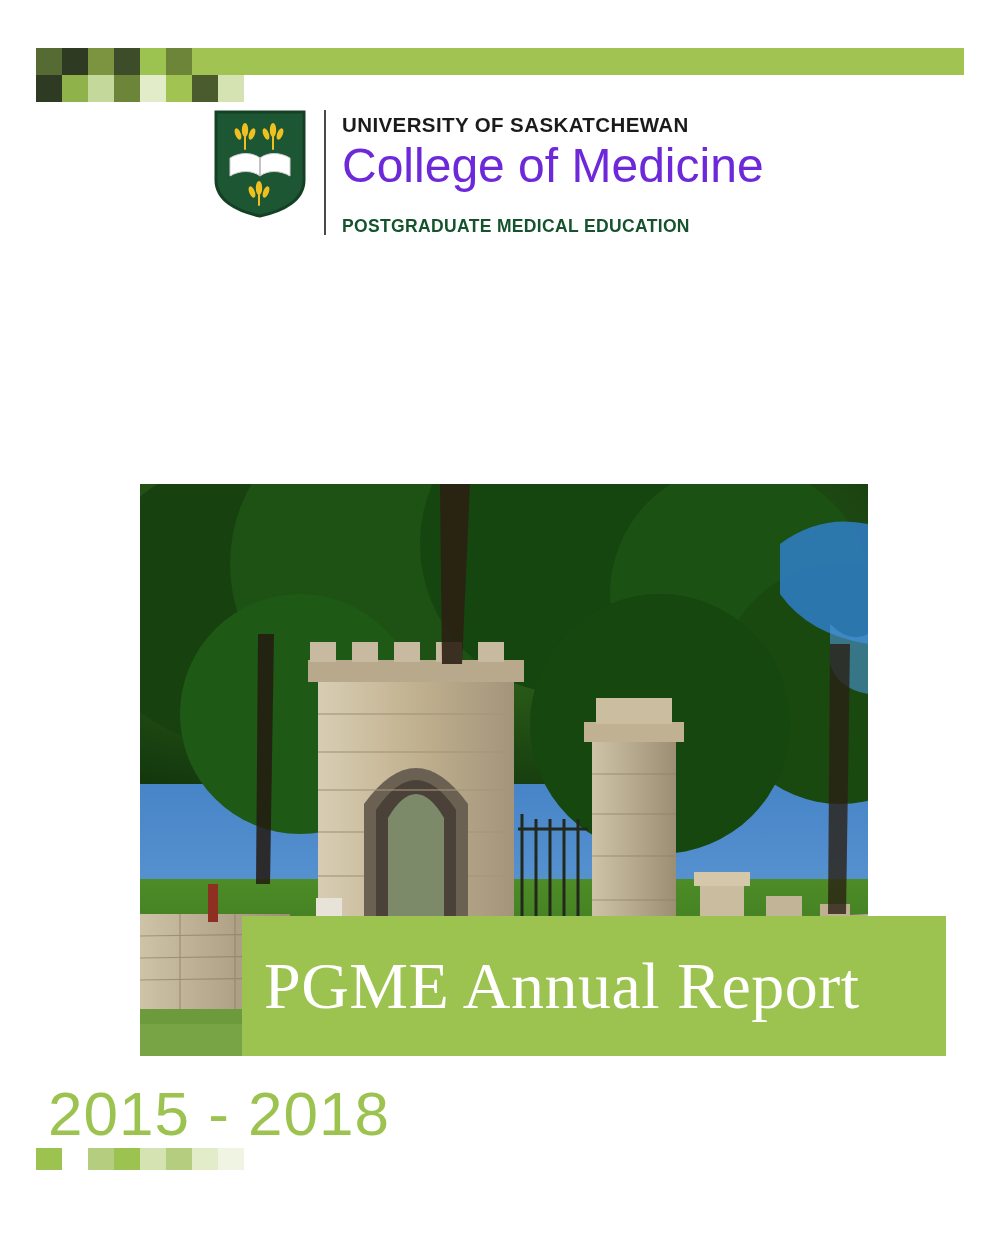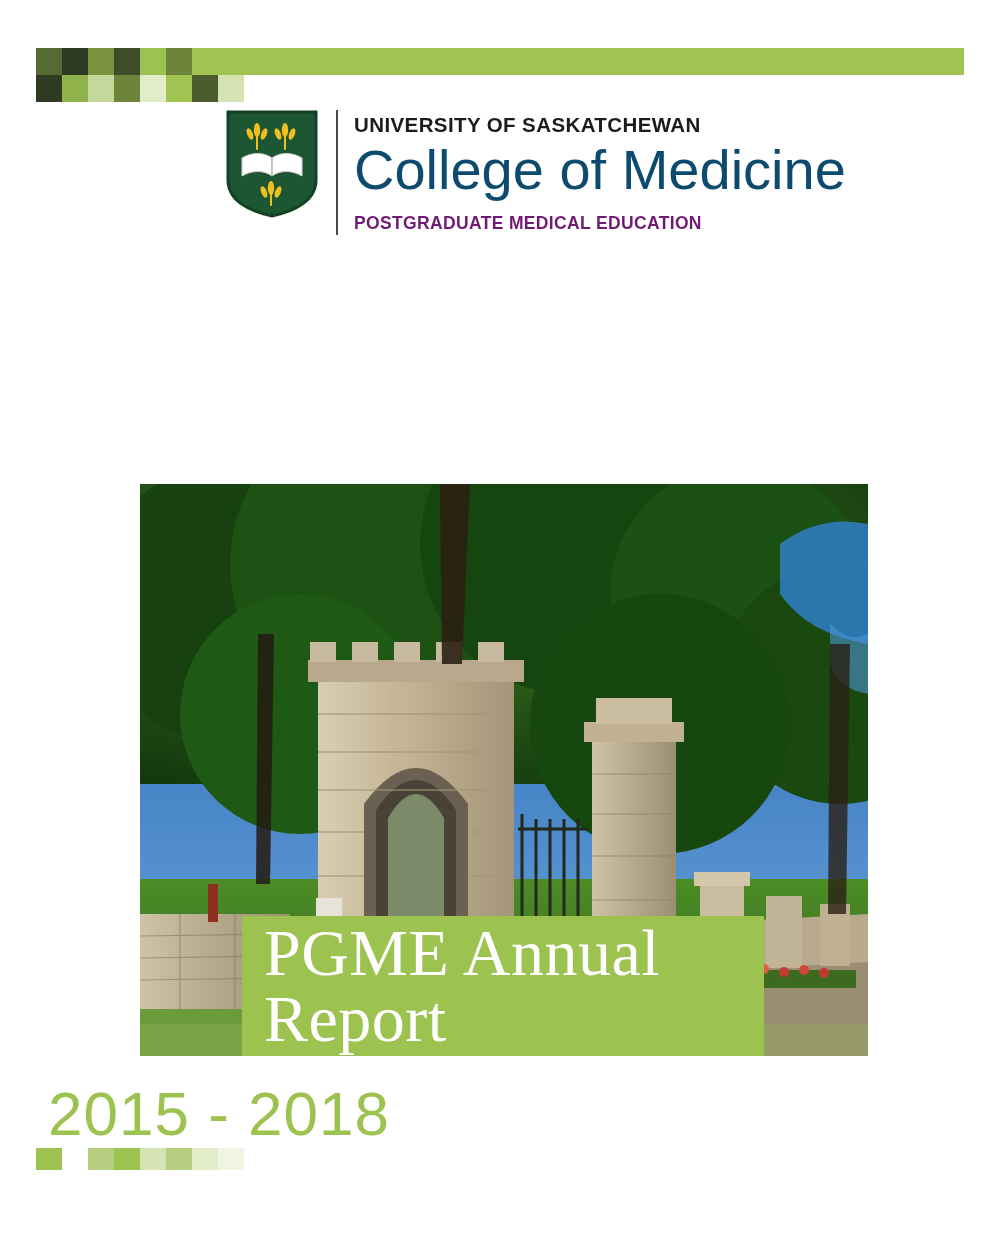--- a/index.html
+++ b/index.html
@@ -54,21 +54,21 @@
   .checker-mid {
     left: 36px;
     top: 75px;
     height: 27px;
   }
   .checker-mid span { width: 26px; height: 27px; }
 
   
   .logo-row {
     position: absolute;
-    left: 226px;
+    left: 214px;
     top: 110px;
     display: flex;
     align-items: flex-start;
   }
   .shield {
     width: 92px;
     height: 108px;
     position: relative;
     flex: 0 0 auto;
   }
@@ -82,32 +82,32 @@
   }
   .logo-text { padding-top: 4px; }
   .u-of-s {
     font-size: 20.5px;
     font-weight: bold;
     letter-spacing: 0.4px;
     color: #1b1b1b;
     line-height: 1.1;
   }
   .com {
-    font-size: 56px;
-    color: #0c4a6e;
+    font-size: 48px;
+    color: #6d28d9;
     line-height: 1.12;
     margin-top: 2px;
     font-weight: normal;
   }
   .pgme-line {
     font-size: 17.5px;
     font-weight: bold;
     letter-spacing: 0.35px;
-    color: #701a75;
-    margin-top: 12px;
+    color: #14532d;
+    margin-top: 24px;
     line-height: 1.25;
   }
   .url-line {
     font-size: 17.5px;
     font-weight: bold;
     letter-spacing: 0.35px;
     color: #1b1b1b;
     line-height: 1.25;
   }
 
@@ -121,21 +121,21 @@
     overflow: hidden;
     background: #4f6f2a;
   }
   .photo svg { display: block; }
 
   
   .title-band {
     position: absolute;
     left: 242px;
     top: 916px;
-    width: 522px;
+    width: 704px;
     height: 140px;
     background: #9cc250;
     display: flex;
     align-items: center;
   }
   .title-band .title-text {
     color: #ffffff;
     font-family: "Liberation Serif", serif;
     font-size: 66px;
     line-height: 1;

